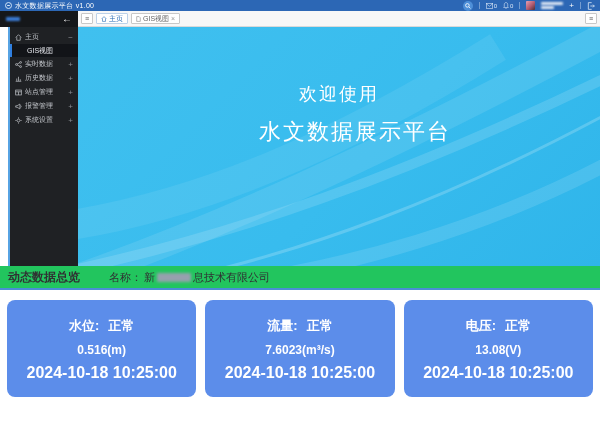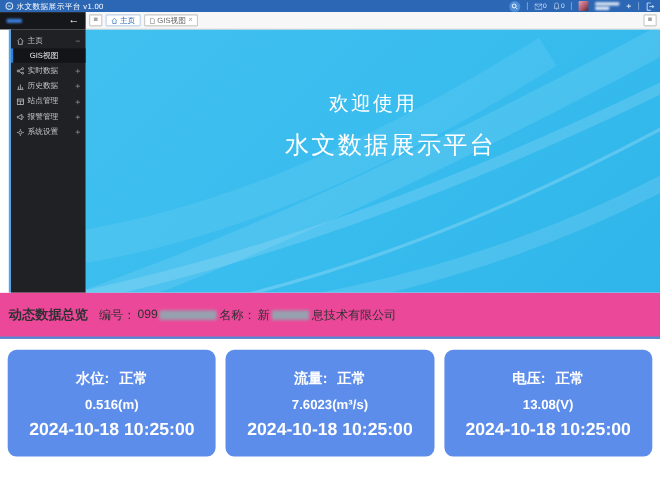--- a/index.html
+++ b/index.html
@@ -62,23 +62,23 @@
   
   .main{ flex:1; position:relative; overflow:hidden;
     background:linear-gradient(135deg,#40c0ef 0%,#38bcee 55%,#2fb5ea 100%);}
   .main svg.swoosh{ position:absolute; inset:0; width:100%; height:100%;}
   .welcome{ position:absolute; inset:0; display:flex; flex-direction:column;
     align-items:center; justify-content:center; transform:translateY(-32px);
     color:#fff; text-align:center;}
   .welcome .l1{ font-size:18px; margin-bottom:11px; letter-spacing:2px;}
   .welcome .l2{ font-size:22px; letter-spacing:2px;margin-left:32px;}
   
-  .overview-bar{ height:42px; display:flex; align-items:center; gap:2px;
+  .overview-bar{ height:24px; display:flex; align-items:center; gap:21px;
     padding:0 8px; border-bottom:2px solid #4a8ed5; font-size:11px; color:#303133;
-    background:#ec4899;}
+    background:#22c55e;}
   .ov-title{ font-weight:bold; font-size:12px; margin-right:8px;}
   .ov-field{ display:flex; align-items:center; gap:2px;}
   .redact-gray{ background:#97a0ae; filter:blur(1.5px); border-radius:1px;
     display:inline-block; height:9px;}
   .rg1{ width:52px;} .rg2{ width:34px;}
   .cards{ display:flex; gap:9px; padding:10px 7px 0 7px;}
   .card{ flex:1; height:97px; background:#5c8dea; border-radius:8px; color:#fff;
     display:flex; flex-direction:column; align-items:center; justify-content:space-between;
     padding:17px 0 15px 0; font-weight:bold;}
   .card .c-title{ font-size:13px;}
@@ -235,25 +235,20 @@
     <div class="welcome">
       <div class="l1">欢迎使用</div>
       <div class="l2">水文数据展示平台</div>
     </div>
   </div>
 </div>
 
 <div class="overview-bar">
   <span class="ov-title">动态数据总览</span>
   <span class="ov-field">
-    <span>编号：</span>
-    <span>099</span>
-    <span class="redact-gray rg1"></span>
-  </span>
-  <span class="ov-field">
     <span>名称：</span>
     <span>新</span>
     <span class="redact-gray rg2"></span>
     <span>息技术有限公司</span>
   </span>
 </div>
 
 <div class="cards">
   <div class="card">
     <div class="c-title">

